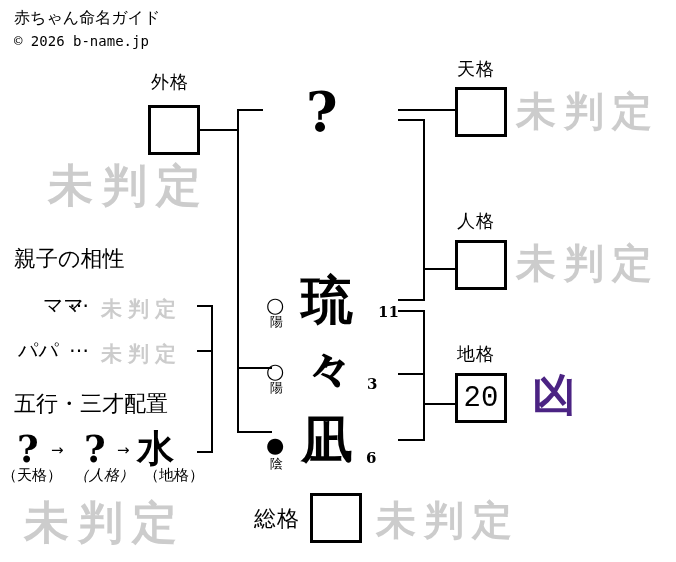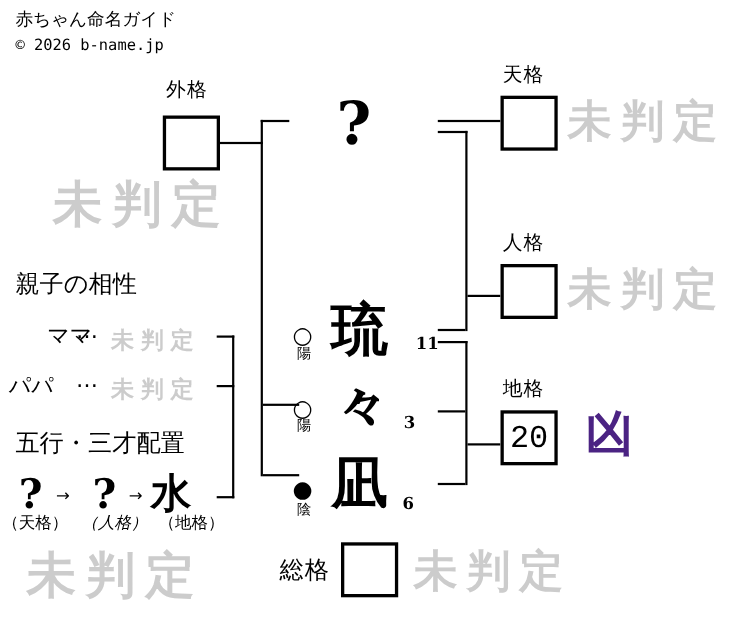--- a/index.html
+++ b/index.html
@@ -112,21 +112,21 @@
 
   <div class="pmark" style="left:266px; top:435px;">●</div>
   <div class="plabel" style="left:270px; top:457px;">陰</div>
   <div class="namechar" style="left:301px; top:414px;">凪</div>
   <div class="strokes" style="left:366px; top:451px;">6</div>
 
   <div class="sec-title" style="left:14px; top:246px;">親子の相性</div>
   <div class="compat-label" style="left:14px; top:293px;margin-left:29px;">ママ</div>
   <div class="compat-dots" style="left:69px; top:290px;">…</div>
   <div class="wm small" style="left:101px; top:298px;">未判定</div>
-  <div class="compat-label" style="left:8px; top:338px;">パパ</div>
+  <div class="compat-label" style="left:18px; top:338px;">パパ</div>
   <div class="compat-dots" style="left:69px; top:335px;">…</div>
   <div class="wm small" style="left:101px; top:343px;">未判定</div>
 
   <div class="sec-title" style="left:14px; top:391px;">五行・三才配置</div>
   <div class="gg-el" style="left:17px; top:431px;">?</div>
   <div class="gg-arrow" style="left:51px; top:443px;">→</div>
   <div class="gg-el" style="left:84px; top:431px;">?</div>
   <div class="gg-arrow" style="left:117px; top:443px;">→</div>
   <div class="gg-el" style="left:137px; top:430px;">水</div>
   <div class="gg-label" style="left:2px; top:468px;">（天格）</div>

